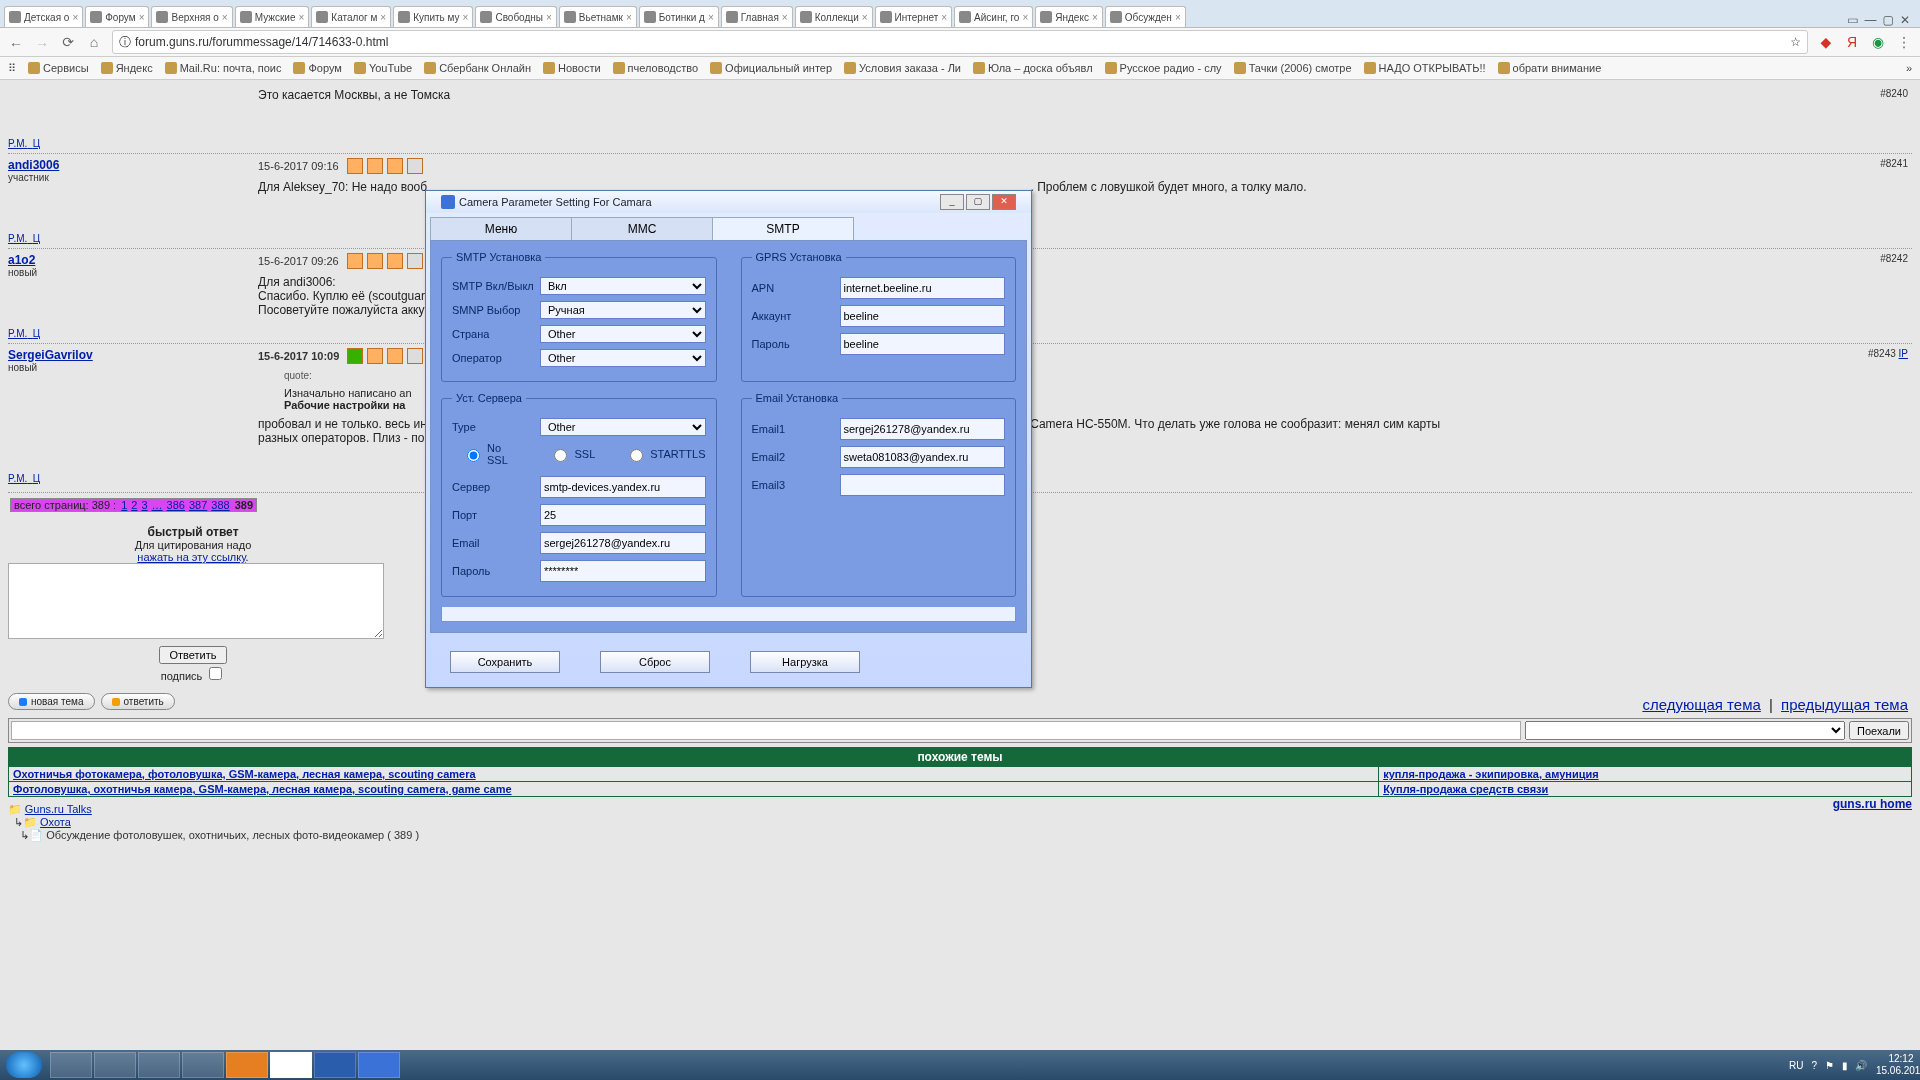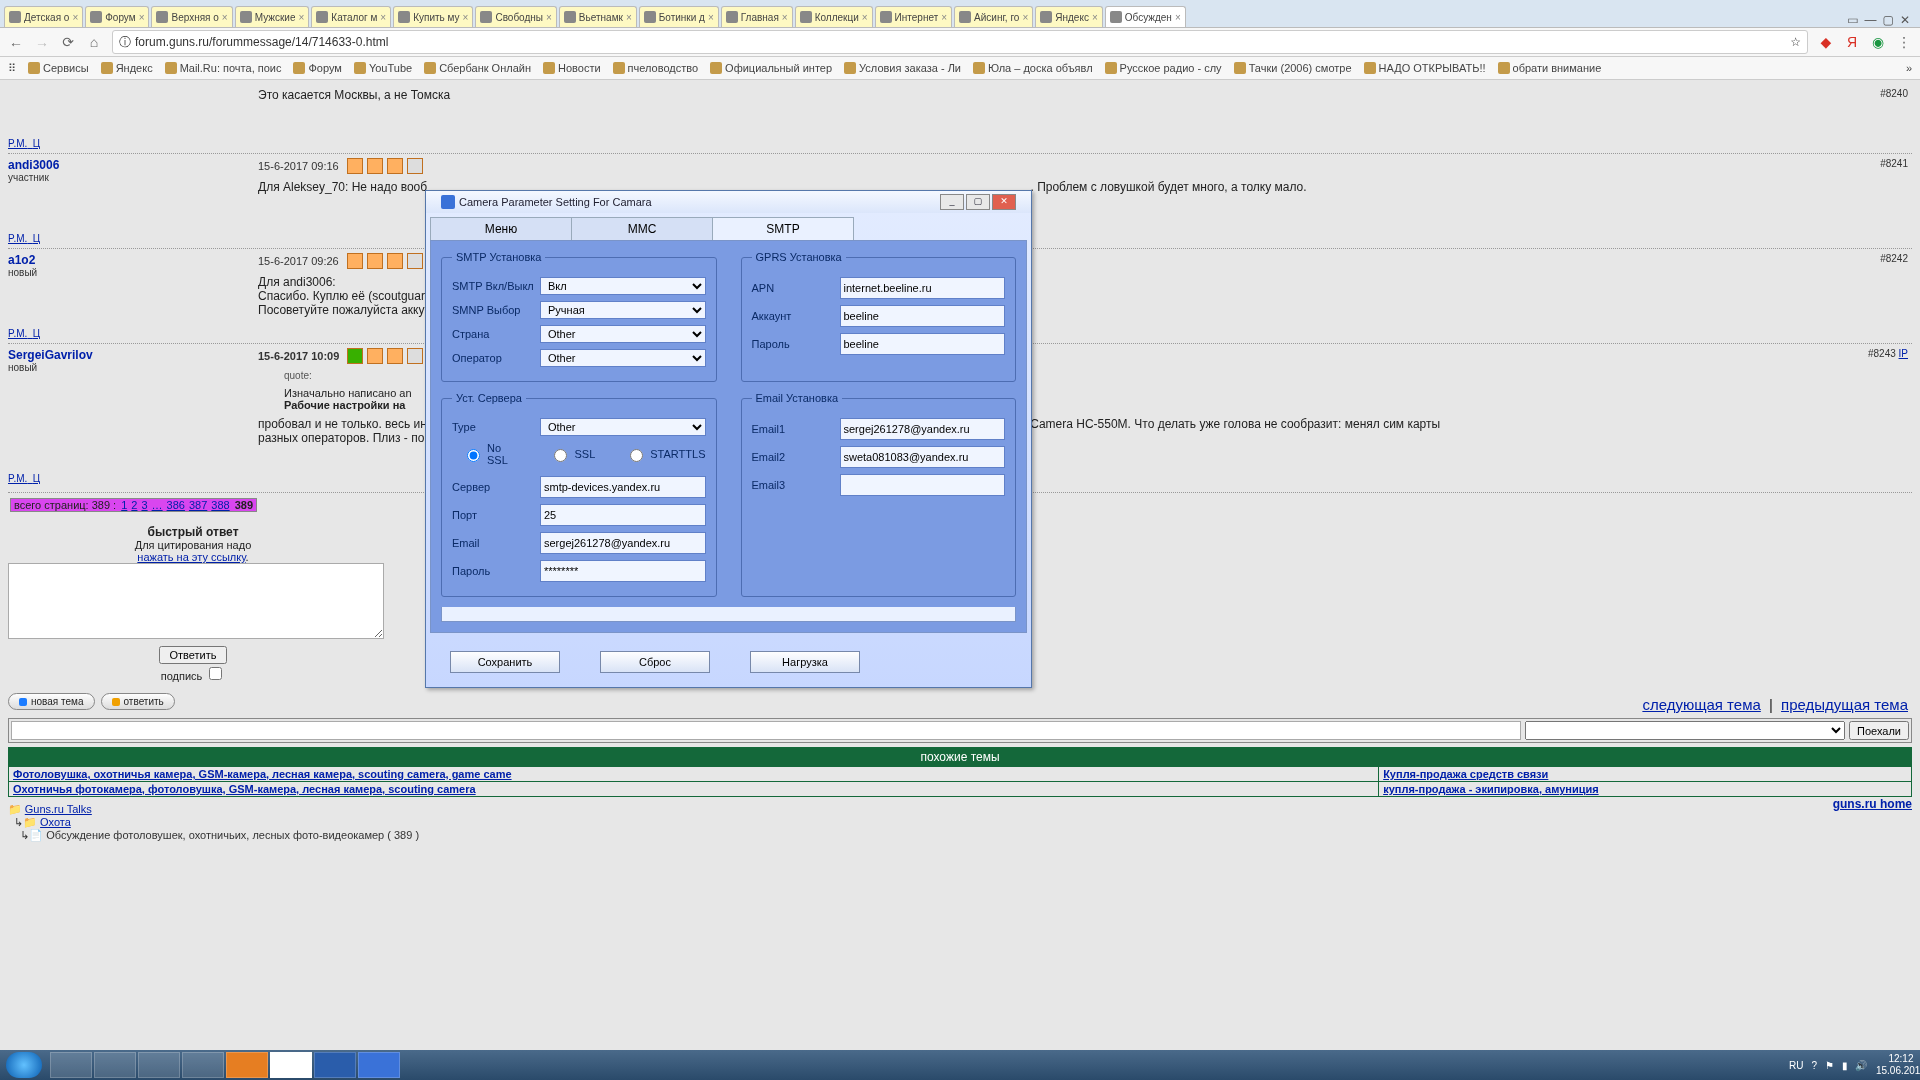--- a/index.html
+++ b/index.html
@@ -1,35 +1,35 @@
 <!DOCTYPE html>
 <html><head>
 <meta charset="utf-8">
 <style>
   html,body{margin:0;padding:0;font-family:Arial,Helvetica,sans-serif;font-size:12px;background:#e8e8e8;height:1080px;width:1920px;overflow:hidden}
   
   .titlebar{height:25px;background:#d9e5f1;display:flex;align-items:flex-end;padding:2px 4px 0 4px;border-bottom:1px solid #bbb}
-  .browser-tab{height:20px;font-size:10px;display:flex;align-items:center;padding:0 4px;max-width:100px;background:#fef9c3;border:1px solid #bbb;border-bottom:none;border-radius:3px 3px 0 0;margin-right:2px;color:#444;white-space:nowrap;overflow:hidden}
+  .browser-tab{height:20px;font-size:10px;display:flex;align-items:center;padding:0 4px;max-width:100px;background:#ffffff;border:1px solid #bbb;border-bottom:none;border-radius:3px 3px 0 0;margin-right:2px;color:#444;white-space:nowrap;overflow:hidden}
   .browser-tab.active{background:#fff}
   .browser-tab .favico{width:12px;height:12px;margin-right:3px;display:inline-block;background:#888;border-radius:2px;flex:none}
   .browser-tab .tablbl{overflow:hidden;text-overflow:ellipsis;flex:1}
   .browser-tab .x{margin-left:3px;color:#888;cursor:pointer}
   .wincontrols{margin-left:auto;display:flex;gap:6px;padding:0 6px;color:#555}
   .toolbar{height:28px;background:#f7f7f7;border-bottom:1px solid #ccc;display:flex;align-items:center;padding:0 8px;gap:10px}
   .navicon{width:16px;height:16px;display:inline-block;color:#666;font-size:14px;line-height:16px;text-align:center;cursor:pointer}
   .urlbar{flex:1;display:flex;align-items:center;border:1px solid #ccc;border-radius:3px;height:22px;padding:0 6px;background:#fff;color:#333;font-size:12px}
   .bookmarks{height:22px;background:#f7f7f7;border-bottom:1px solid #ccc;display:flex;align-items:center;padding:0 8px;gap:12px;font-size:11px;color:#444;overflow:hidden;white-space:nowrap}
   .bm{display:flex;align-items:center;gap:3px;cursor:pointer}
   .bm .bmico{width:12px;height:12px;background:#c49b4a;border-radius:2px;display:inline-block}
   
   .page{background:#e7e7e7;height:calc(100% - 25px - 28px - 22px - 30px);overflow:hidden;position:relative}
   .forum{padding:4px 8px;color:#222}
   .post{display:flex;border-bottom:1px dotted #999;padding:4px 0}
   .post .left{width:250px;flex:none}
-  .user{color:#0020aa;font-weight:bold}
+  .user{color:#0020aa;text-decoration:underline;font-weight:bold}
   .role{font-size:10px;color:#333}
   .post .right{flex:1;position:relative}
   .posthdr{display:flex;align-items:center;gap:8px;font-size:11px;color:#333}
   .posticons{display:flex;gap:4px}
   .pi{width:14px;height:14px;background:#ffb060;border:1px solid #c07020;display:inline-block}
   .msgnum{position:absolute;right:4px;top:0;font-size:10px;color:#333}
   .pm{font-size:10px;color:#0020aa;text-decoration:underline;margin-top:50px}
   .pager{margin:6px 2px;font-size:11px}
   .pager a{color:#0020aa;text-decoration:underline;margin:0 2px}
   .pager .cur{border:1px solid #888;padding:0 3px;background:#d946ef}
@@ -43,21 +43,21 @@
   .smallsel{font-size:11px}
   .forumbtns{margin:8px 0;display:flex;gap:6px}
   .pillbtn{background:linear-gradient(#fefefe,#dcdcdc);border:1px solid #888;border-radius:10px;font-size:10px;padding:2px 10px;cursor:pointer;display:flex;align-items:center;gap:4px}
   .pillbtn .dot{width:8px;height:8px;background:#1c7cff;border-radius:2px}
   .navlinks{float:right;font-size:15px;margin-top:-22px}
   .navlinks a{color:#0020aa;text-decoration:underline;margin:0 4px}
   .searchline{border:1px solid #888;padding:2px;display:flex;margin-bottom:4px}
   .searchline input[type=text]{flex:1;border:1px solid #aaa;font-size:11px;padding:1px}
   .searchline input[type=button]{font-size:11px}
   .similar{width:100%;border:1px solid #14683a;border-collapse:collapse}
-  .similar th{background:#14683a;color:#fff;font-size:12px;font-weight:normal;padding:2px;text-align:center}
+  .similar th{background:#14683a;color:#fff;font-size:12px;font-weight:bold;padding:2px;text-align:center}
   .similar td{border:1px solid #14683a;font-size:11px;padding:1px 4px}
   .similar a{color:#0020aa;text-decoration:underline;font-weight:bold}
   .crumbs{font-size:11px;margin-top:6px;color:#333}
   .crumbs a{color:#0020aa;text-decoration:underline}
   .homelink{float:right;font-size:12px;font-weight:bold}
   .homelink a{color:#0020aa;text-decoration:underline}
   
   .dialog{position:absolute;left:425px;top:110px;width:605px;background:linear-gradient(#e3ecff,#c7d7ff);border:1px solid #5577aa;box-shadow:2px 2px 4px rgba(0,0,0,.3)}
   .dlg-title{height:22px;background:linear-gradient(#f4f8ff,#dbe6fb);display:flex;align-items:center;padding:0 15px;font-size:11px;color:#223}
   .dlg-title .ico{width:14px;height:14px;background:#3a72d8;margin-right:4px;border-radius:2px}
@@ -340,26 +340,26 @@
     </div>
 
     <table class="similar">
       <tbody>
           <tr>
             <th colspan="2">похожие темы</th>
           </tr>
       </tbody>
         <tbody id="sim-body">
           <tr>
+            <td style="width:72%"><a>Охотничья фотокамера, фотоловушка, GSM-камера, лесная камера, scouting camera</a></td>
+            <td><a>купля-продажа - экипировка, амуниция</a></td>
+          </tr>
+          <tr>
             <td style="width:72%"><a>Фотоловушка, охотничья камера, GSM-камера, лесная камера, scouting camera, game came</a></td>
             <td><a>Купля-продажа средств связи</a></td>
-          </tr>
-          <tr>
-            <td style="width:72%"><a>Охотничья фотокамера, фотоловушка, GSM-камера, лесная камера, scouting camera</a></td>
-            <td><a>купля-продажа - экипировка, амуниция</a></td>
           </tr>
         </tbody>
     </table>
 
     <div class="homelink"><a>guns.ru home</a></div>
     <div class="crumbs">
       📁 <a>Guns.ru Talks</a><br>
       &nbsp;&nbsp;↳📁 <a>Охота</a><br>
       &nbsp;&nbsp;&nbsp;&nbsp;↳📄 <span>Обсуждение фотоловушек, охотничьих, лесных фото-видеокамер ( 389 )</span>
     </div>

